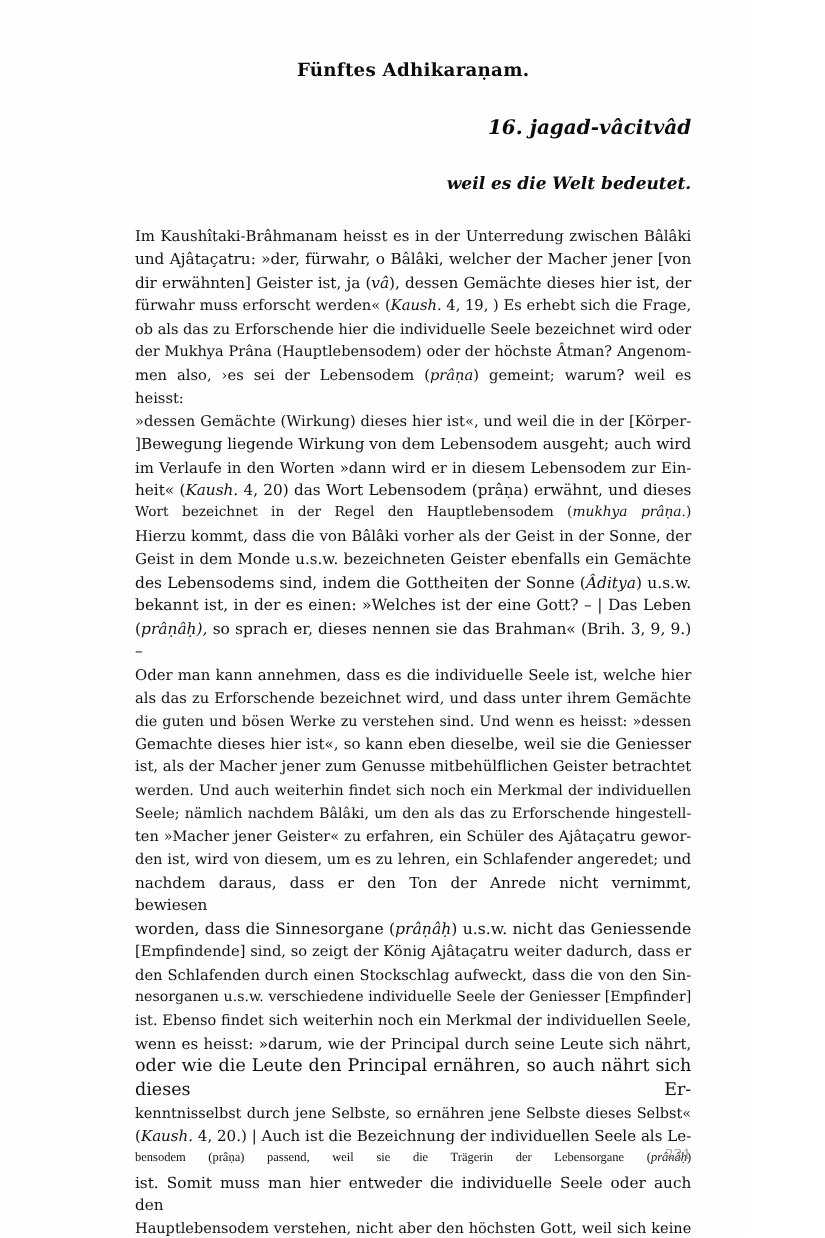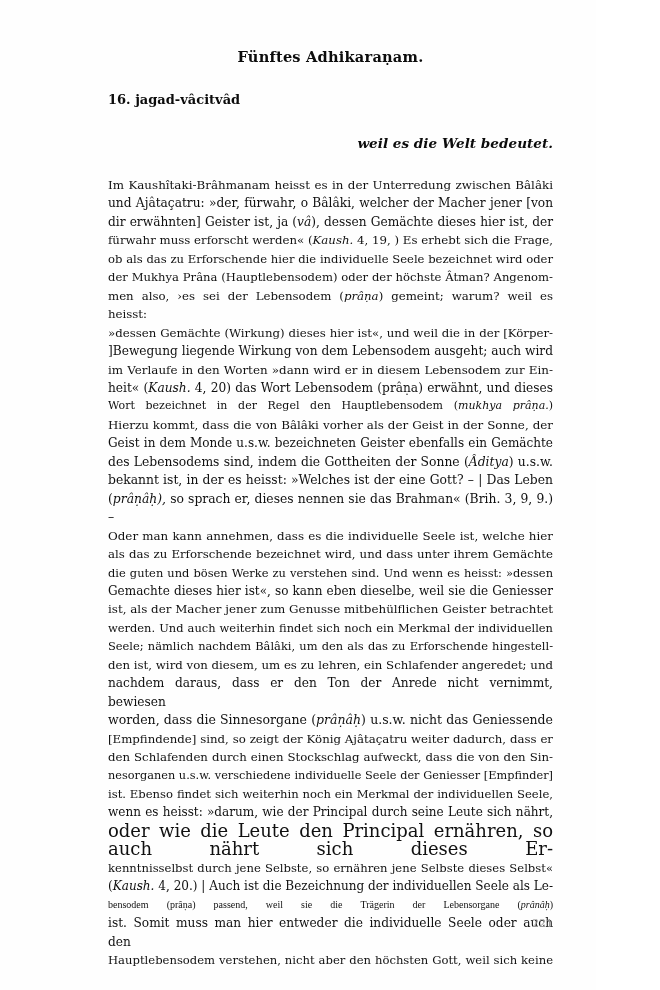--- a/index.html
+++ b/index.html
@@ -29,23 +29,24 @@
   .h-main {
     margin-top: 48px;
     text-align: center;
     font-weight: bold;
     font-size: 14.6px;
     letter-spacing: 0.2px;
     font-family: "DejaVu Serif", "Liberation Serif", serif;
   }
   .h-sutra {
     margin-top: 27px;
-    text-align: left;
+    text-align: right;
+    font-style: italic;
     font-weight: bold;
-    font-size: 13px;
+    font-size: 16px;
     font-family: "DejaVu Serif", "Liberation Serif", serif;
   }
   .h-trans {
     margin-top: 28px;
     text-align: right;
     font-style: italic;
     font-weight: bold;
     font-size: 13.6px;
     font-family: "DejaVu Serif", "Liberation Serif", serif;
   }
@@ -101,38 +102,39 @@
       <span class="ln j" style="font-size: 11.6px;">der Mukhya Prâna (Hauptlebensodem) oder der höchste Âtman? Angenom-</span>
       <span class="ln j" style="font-size: 11.75px;">men also, ›es sei der Lebensodem (<em>prâṇa</em>) gemeint; warum? weil es heisst:</span>
       <span class="ln j" style="font-size: 11.75px;">»dessen Gemächte (Wirkung) dieses hier ist«, und weil die in der [Körper-</span>
       <span class="ln j" style="font-size: 12.2px;">]Bewegung liegende Wirkung von dem Lebensodem ausgeht; auch wird</span>
       <span class="ln j" style="font-size: 11.9px;">im Verlaufe in den Worten »dann wird er in diesem Lebensodem zur Ein-</span>
       <span class="ln j" style="font-size: 12.2px;">heit« (<em>Kaush.</em> 4, 20) das Wort Lebensodem (prâṇa) erwähnt, und dieses</span>
       <span class="ln j" style="font-size: 11px;">Wort bezeichnet in der Regel den Hauptlebensodem (<em>mukhya prâṇa.</em>)</span>
       <span class="ln j" style="font-size: 11.9px;">Hierzu kommt, dass die von Bâlâki vorher als der Geist in der Sonne, der</span>
       <span class="ln j" style="font-size: 12.05px;">Geist in dem Monde u.s.w. bezeichneten Geister ebenfalls ein Gemächte</span>
       <span class="ln j" style="font-size: 12.35px;">des Lebensodems sind, indem die Gottheiten der Sonne (<em>Âditya</em>) u.s.w.</span>
-      <span class="ln j" style="font-size: 12.35px;">bekannt ist, in der es heisst: »Welches ist der eine Gott? – | Das Leben</span>
+      <span class="ln j" style="font-size: 12.35px;">bekannt ist, in der es einen: »Welches ist der eine Gott? – | Das Leben</span>
       <span class="ln j" style="font-size: 12.35px;">(<em>prâṇâḥ),</em> so sprach er, dieses nennen sie das Brahman« (Brih. 3, 9, 9.) –</span>
       <span class="ln j" style="font-size: 11.9px;">Oder man kann annehmen, dass es die individuelle Seele ist, welche hier</span>
       <span class="ln j" style="font-size: 11.75px;">als das zu Erforschende bezeichnet wird, und dass unter ihrem Gemächte</span>
       <span class="ln j" style="font-size: 11.45px;">die guten und bösen Werke zu verstehen sind. Und wenn es heisst: »dessen</span>
       <span class="ln j" style="font-size: 12.05px;">Gemachte dieses hier ist«, so kann eben dieselbe, weil sie die Geniesser</span>
       <span class="ln j" style="font-size: 11.9px;">ist, als der Macher jener zum Genusse mitbehülflichen Geister betrachtet</span>
       <span class="ln j" style="font-size: 11.45px;">werden. Und auch weiterhin findet sich noch ein Merkmal der individuellen</span>
       <span class="ln j" style="font-size: 11.45px;">Seele; nämlich nachdem Bâlâki, um den als das zu Erforschende hingestell-</span>
+      <span class="ln j" style="font-size: 11.6px;">ten »Macher jener Geister« zu erfahren, ein Schüler des Ajâtaçatru gewor-</span>
       <span class="ln j" style="font-size: 11.75px;">den ist, wird von diesem, um es zu lehren, ein Schlafender angeredet; und</span>
       <span class="ln j" style="font-size: 12.2px;">nachdem daraus, dass er den Ton der Anrede nicht vernimmt, bewiesen</span>
       <span class="ln j" style="font-size: 12.5px;">worden, dass die Sinnesorgane (<em>prâṇâḥ</em>) u.s.w. nicht das Geniessende</span>
       <span class="ln j" style="font-size: 11.75px;">[Empfindende] sind, so zeigt der König Ajâtaçatru weiter dadurch, dass er</span>
       <span class="ln j" style="font-size: 11.75px;">den Schlafenden durch einen Stockschlag aufweckt, dass die von den Sin-</span>
       <span class="ln j" style="font-size: 11.3px;">nesorganen u.s.w. verschiedene individuelle Seele der Geniesser [Empfinder]</span>
       <span class="ln j" style="font-size: 11.6px;">ist. Ebenso findet sich weiterhin noch ein Merkmal der individuellen Seele,</span>
       <span class="ln j" style="font-size: 12.05px;">wenn es heisst: »darum, wie der Principal durch seine Leute sich nährt,</span>
-      <span class="ln j" style="font-size: 18px;">oder wie die Leute den Principal ernähren, so auch nährt sich dieses Er-</span>
+      <span class="ln j" style="font-size: 14px;">oder wie die Leute den Principal ernähren, so auch nährt sich dieses Er-</span>
       <span class="ln j" style="font-size: 11.6px;">kenntnisselbst durch jene Selbste, so ernähren jene Selbste dieses Selbst«</span>
       <span class="ln j" style="font-size: 12.05px;">(<em>Kaush.</em> 4, 20.) | Auch ist die Bezeichnung der individuellen Seele als Le-</span>
       <span class="ln j" style="font-size: 10px; font-family: Liberation Serif, serif;">bensodem (prâṇa) passend, weil sie die Trägerin der Lebensorgane (<em>prânâḥ</em>)</span>
       <span class="ln j" style="font-size: 12.2px;">ist. Somit muss man hier entweder die individuelle Seele oder auch den</span>
       <span class="ln j" style="font-size: 11.6px;">Hauptlebensodem verstehen, nicht aber den höchsten Gott, weil sich keine</span>
 
     </div>
   </div>
 
   <div class="folio">221</div>

